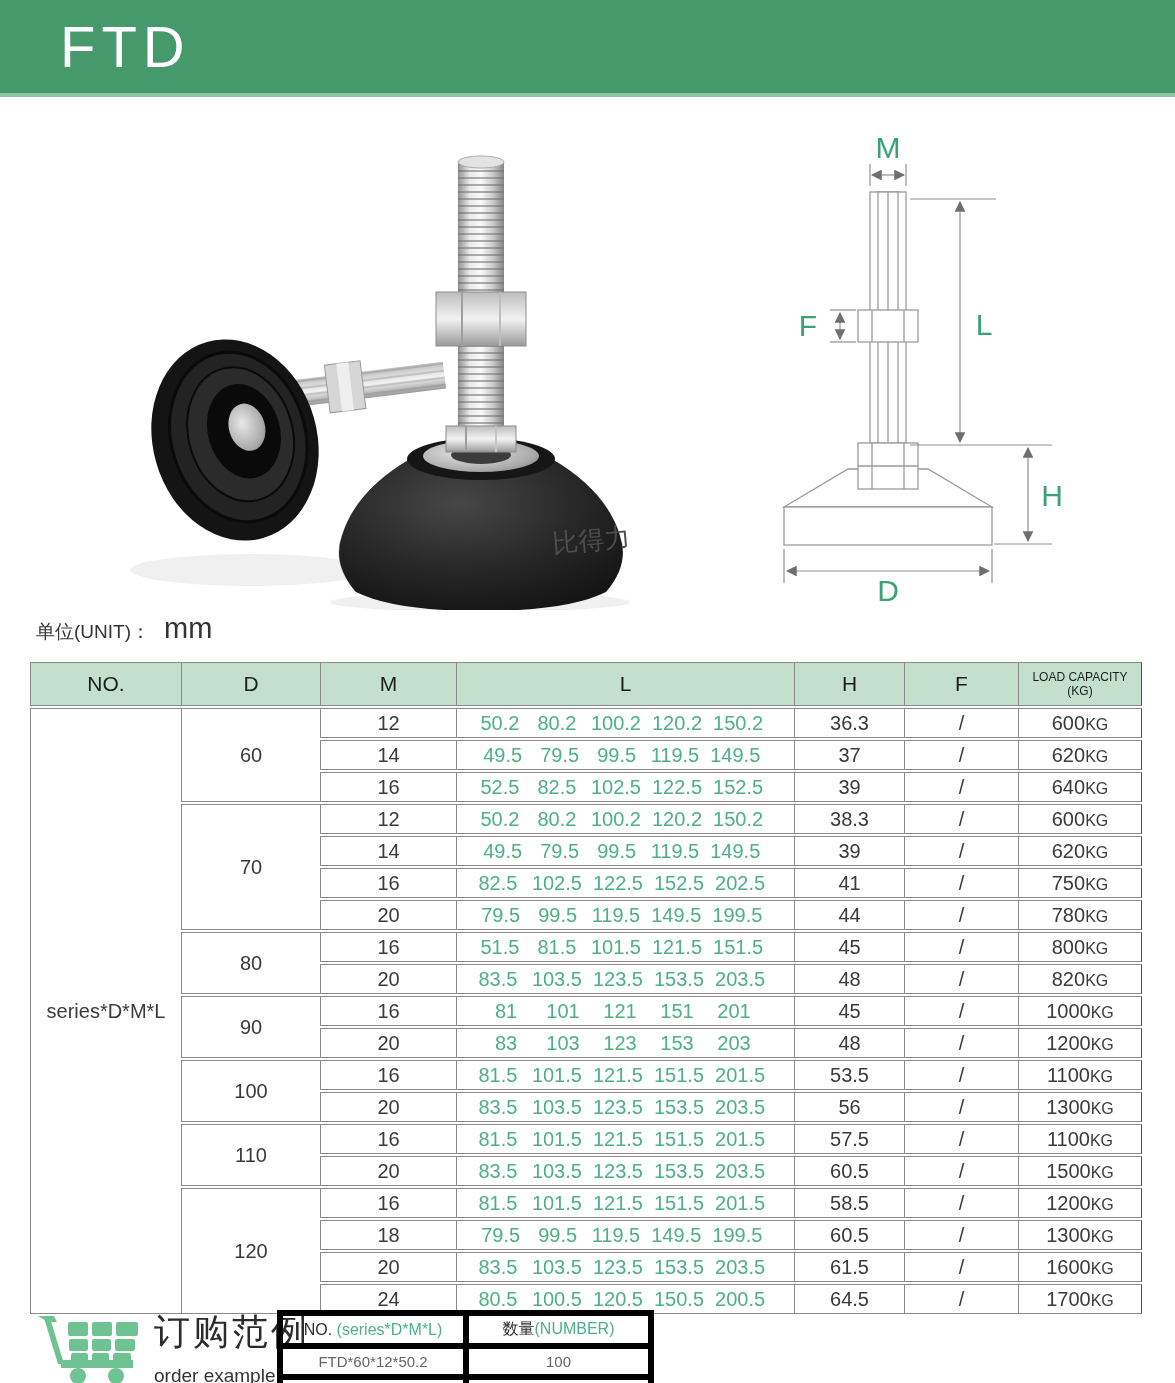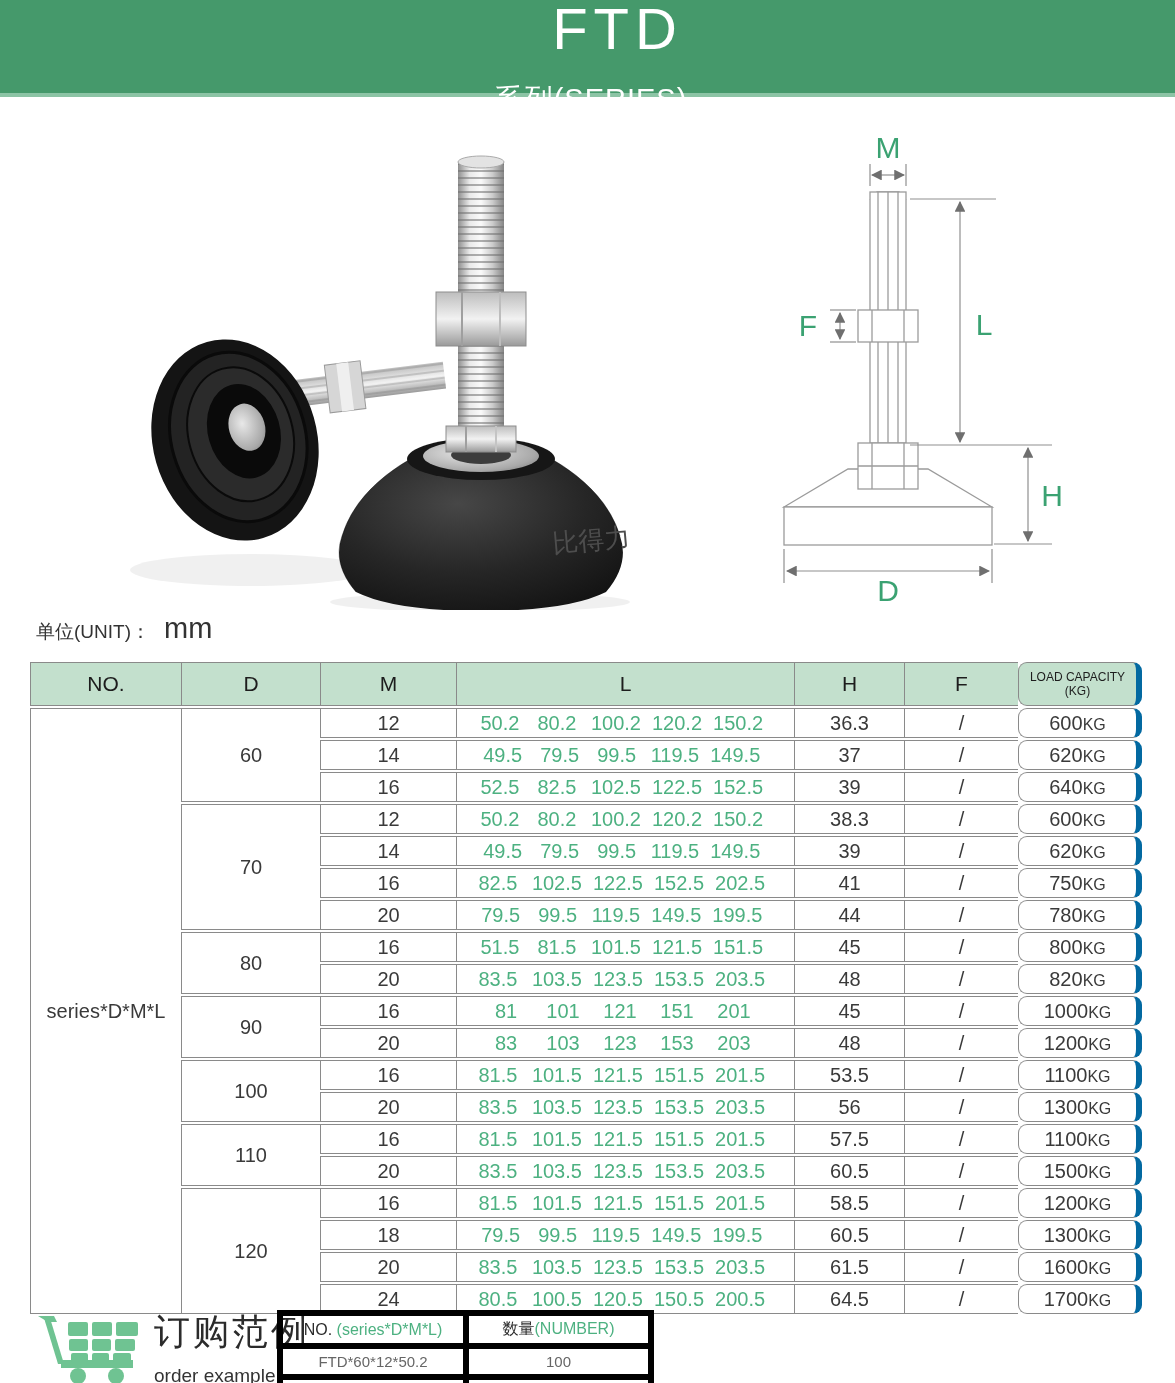--- a/index.html
+++ b/index.html
@@ -4,21 +4,21 @@
 <style>
   html,body{margin:0;padding:0;}
   body{
     width:1175px;height:1383px;position:relative;background:#ffffff;
     font-family:"Liberation Sans", sans-serif;overflow:hidden;
   }
   
   .banner{
     position:absolute;left:0;top:0;width:1175px;height:93px;
     background:#45996B;border-bottom:4px solid #8CC4A5;
-    display:flex;align-items:center;flex-direction:column;
+    display:flex;align-items:center;
   }
   .banner .ftd{
     color:#fff;font-size:58px;letter-spacing:6px;margin-left:60px;line-height:1;
   }
   .banner .sub{color:#fff;font-size:29px;margin-left:6px;margin-top:22px;letter-spacing:1px;}
   
   .photo-wrap{position:absolute;left:100px;top:140px;width:560px;height:470px;}
   .diagram-wrap{position:absolute;left:760px;top:128px;width:400px;height:482px;}
   
   .unit-line{position:absolute;left:36px;top:612px;color:#333;white-space:nowrap;}
@@ -27,21 +27,21 @@
   .unit-line .val{font-size:29px;margin-left:14px;}
   
   table.main{
     position:absolute;left:30px;top:660px;width:1112px;
     border-collapse:separate;border-spacing:0 2px;table-layout:fixed;
   }
   table.main th, table.main td{
     border-top:1px solid #8a8a8a;border-bottom:1px solid #8a8a8a;border-left:1px solid #8a8a8a;
     padding:0;text-align:center;vertical-align:middle;background:#fff;
   }
-  table.main th:last-child, table.main td:last-child{border-right:6px solid #0369a1;border-radius:9px;}
+  table.main th:last-child, table.main td:last-child{border-right:1px solid #0369a1;}
   table.main th{
     background:#C3E0CD;height:42px;font-weight:400;font-size:21px;color:#1d1d1d;
   }
   table.main th.loadcap{font-size:12px;line-height:1.2;}
   table.main td{height:28px;font-size:20px;color:#3a3a3a;}
   td.c-no{font-size:21px;color:#1d1d1d;}
   td.c-d, td.c-m{color:#4DB181;}
   td.c-l{text-align:left;padding-left:9px;margin-top:38px;}
   td.c-l.indent{}
   td.c-l .lv{display:inline-block;min-width:46px;margin-right:11px;color:#4DB181;white-space:nowrap;}
@@ -62,21 +62,20 @@
   table.order tr.hd td{height:27px;font-size:16px;color:#2b2b2b;}
   table.order tr.r2 td{height:25px;font-size:15px;color:#666;}
   table.order tr.r3 td{height:19px;}
   .green-text{color:#4DB181;}
 </style>
 </head>
 <body>
 
 <div class="banner">
   <span class="ftd">FTD</span>
-  <span class="sub"><span>系列</span><span>(SERIES)</span></span>
 </div>
 
 <div class="photo-wrap">
 <svg width="560" height="470" viewBox="0 0 560 470" xmlns="http://www.w3.org/2000/svg">
   <defs>
     <linearGradient id="chrome" x1="0" y1="0" x2="1" y2="0">
       <stop offset="0" stop-color="#8f8f8f"></stop>
           <stop offset="0.25" stop-color="#e9e9e9"></stop>
       <stop offset="0.5" stop-color="#fafafa"></stop>
           <stop offset="0.75" stop-color="#cccccc"></stop>

